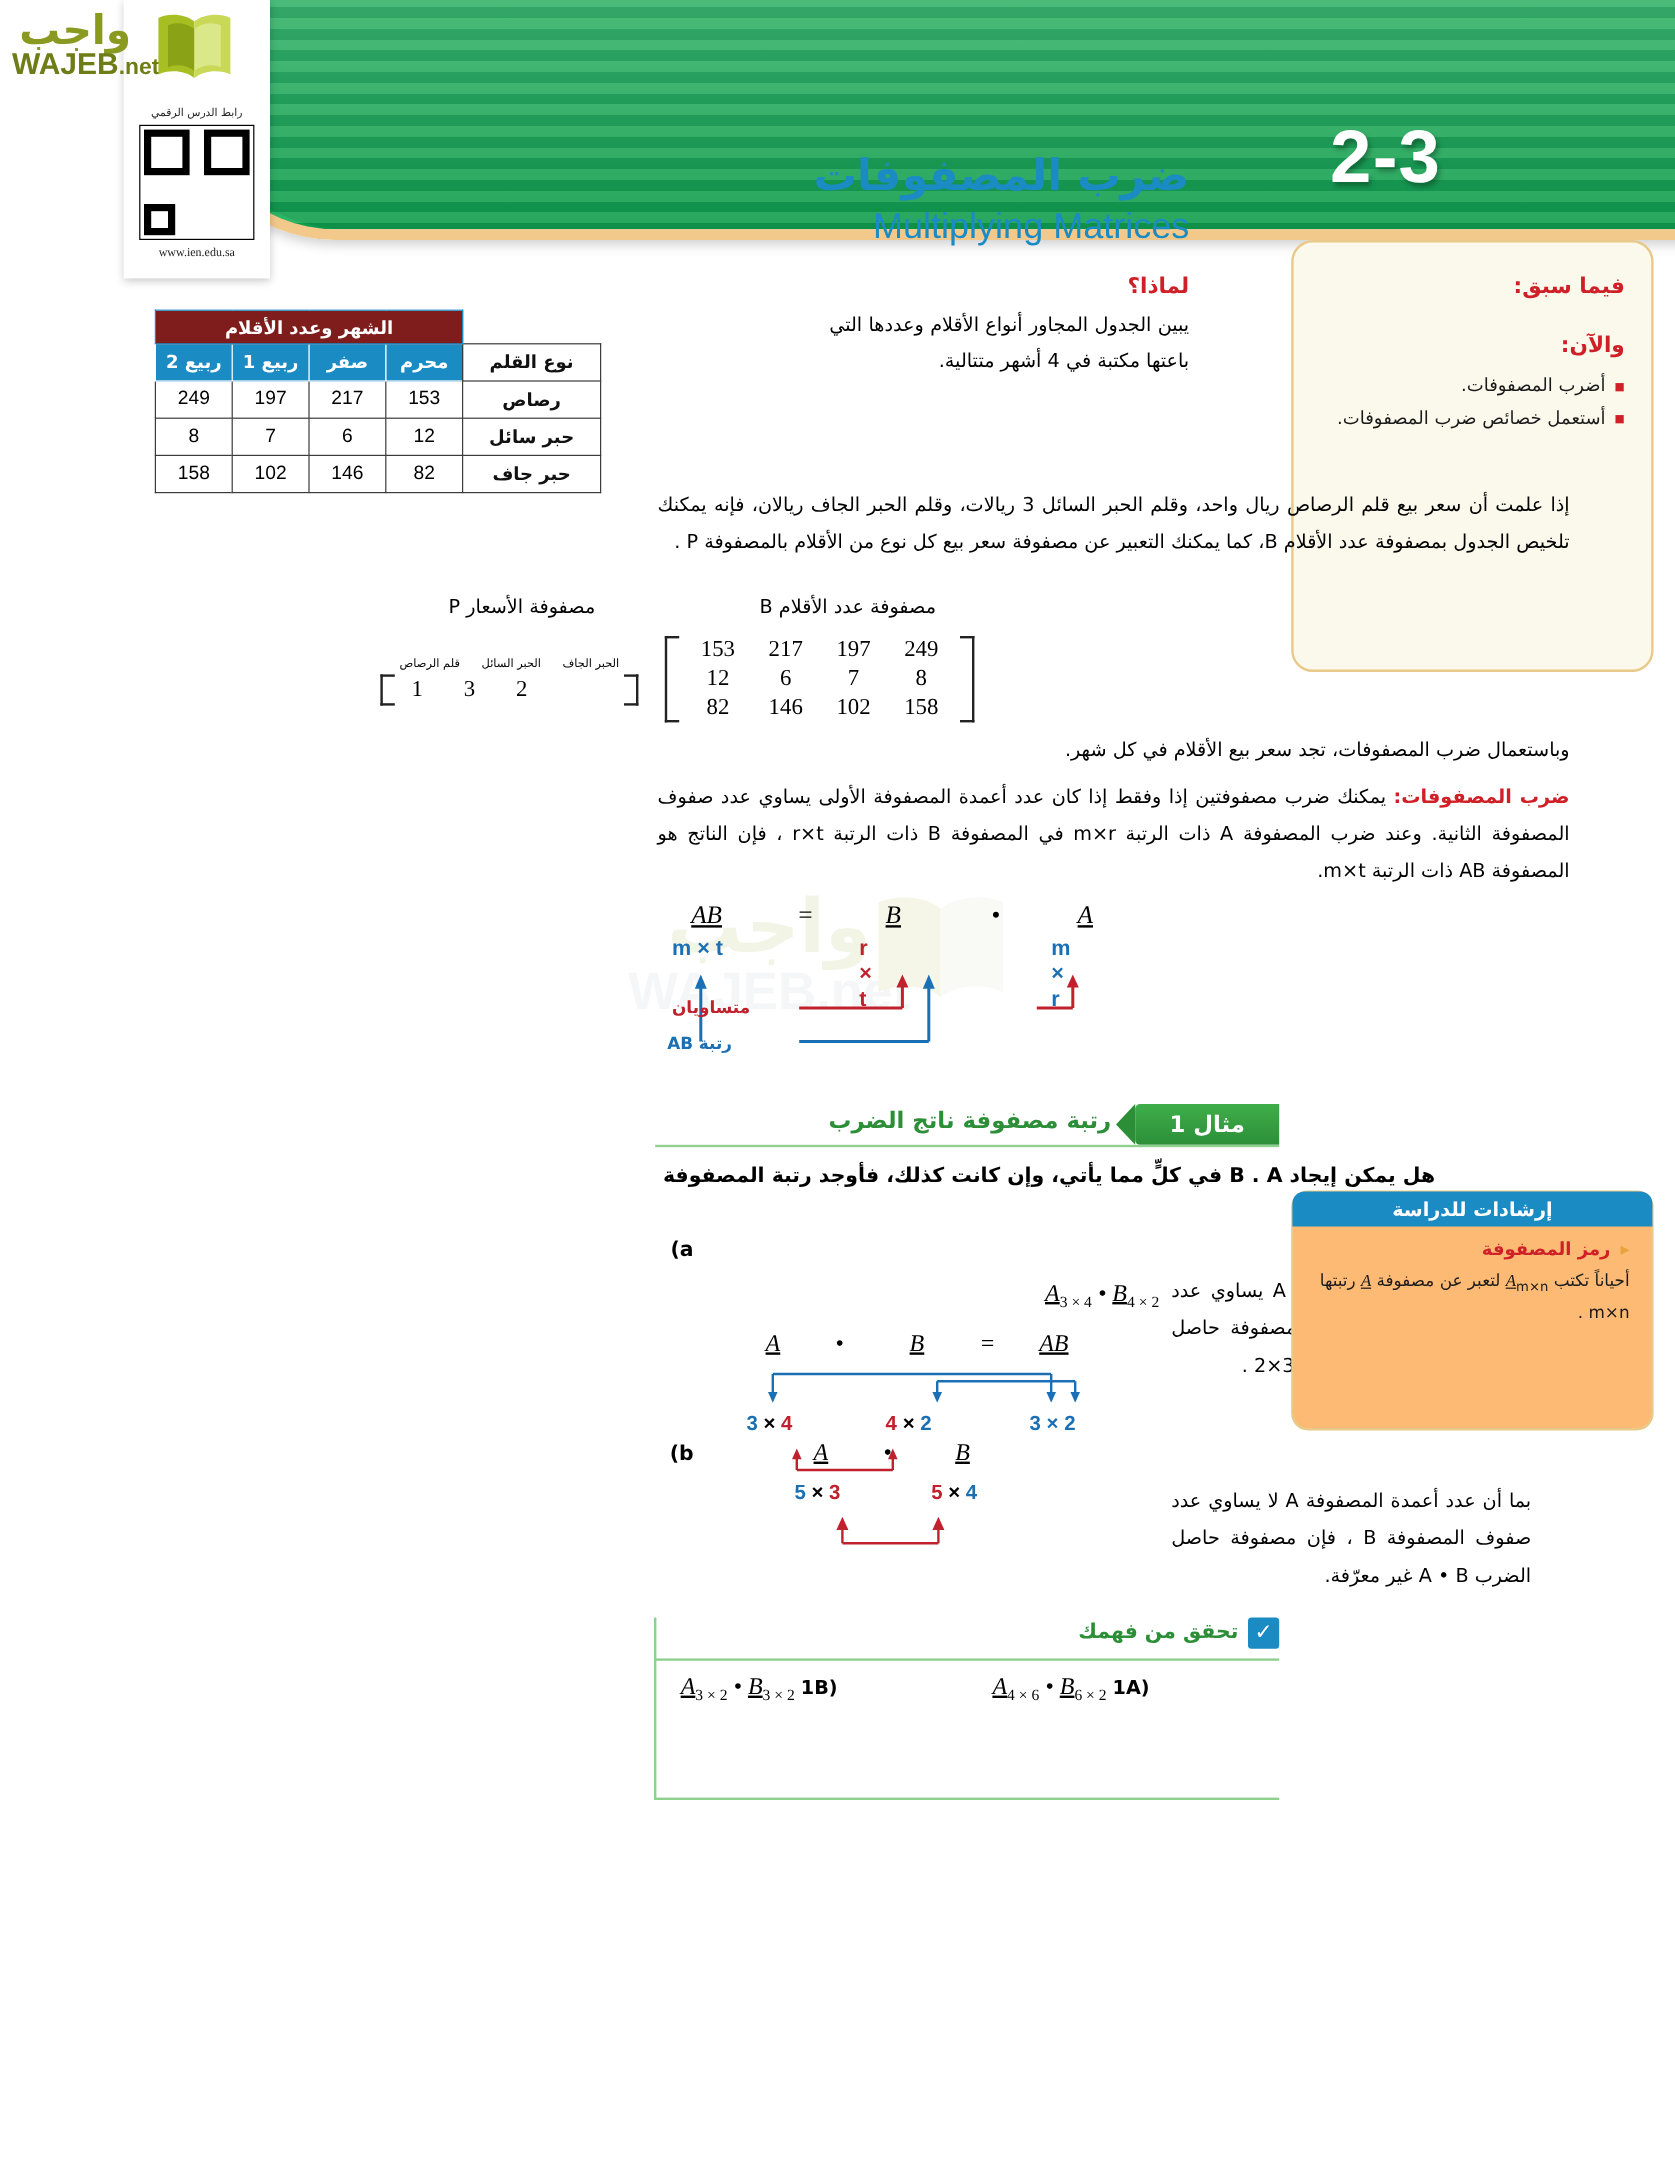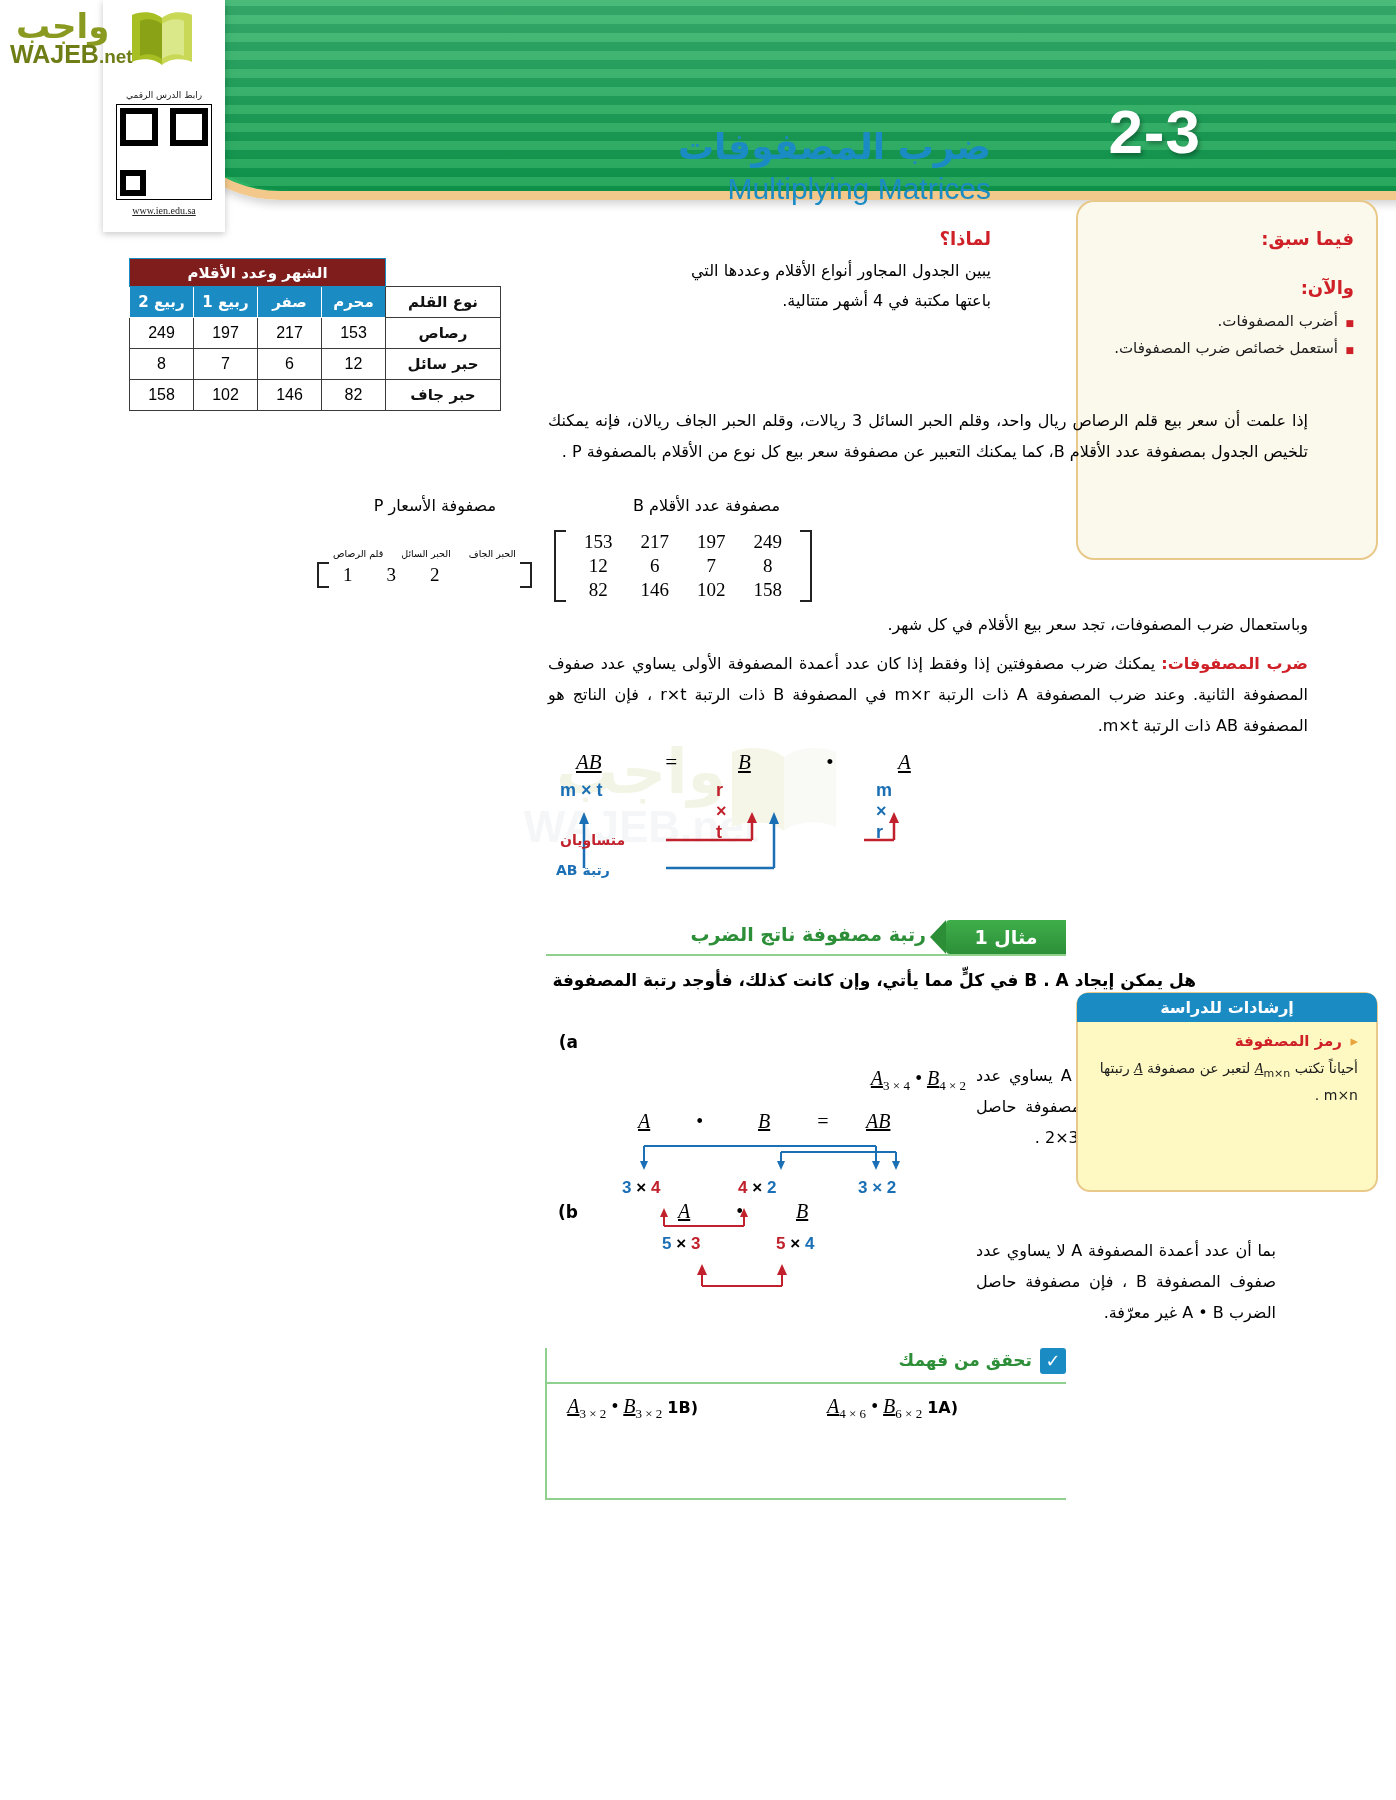--- a/index.html
+++ b/index.html
@@ -55,21 +55,21 @@
             background-image:
               repeating-linear-gradient(90deg,#000 0 3px,transparent 3px 6px),
               repeating-linear-gradient(0deg,#000 0 3px,transparent 3px 6px);
             background-blend-mode: difference; position: relative; }
   .qr-box::before, .qr-box::after, .qr-eye3 {
     content:""; position:absolute; width:26px; height:26px; background:#fff;
     border:6px solid #000; }
   .qr-box::before { top:3px; left:3px; }
   .qr-box::after { top:3px; right:3px; }
   .qr-eye3 { bottom:3px; left:3px; }
-  .qr-url { font-size: 10px; color: #222; margin-top: 5px; direction: ltr; font-family: "Liberation Serif", serif; text-decoration: underline; }
+  .qr-url { font-size: 10px; color: #222; margin-top: 5px; direction: ltr; font-family: "Liberation Serif", serif; }
 
   
   .title-ar {
     position: absolute; top: 126px; right: 405px;
     font-size: 36px; font-weight: bold; color: #1b8bc4;
     font-family: "DejaVu Sans", sans-serif;
   }
   .title-en {
     position: absolute; top: 172px; right: 405px;
     font-size: 30px; color: #1b8bc4; direction: ltr;
@@ -85,21 +85,21 @@
   .side-h { color: #cf2027; font-size: 18px; font-weight: bold; margin-bottom: 10px; }
   .side-h2 { color: #cf2027; font-size: 18px; font-weight: bold; margin: 28px 0 10px 0; }
   .side-p { font-size: 15px; color: #1a1a1a; line-height: 1.7; }
   .side-ref { color: #1b8bc4; font-weight: bold; font-size: 14px; }
   .side-li { font-size: 15px; color: #1a1a1a; line-height: 1.8; padding-right: 16px; position: relative; }
   .side-li::before { content: "■"; color: #cf2027; font-size: 9px; position: absolute; right: 0; top: 7px; }
 
   
   .tips-card {
     position: absolute; top: 992px; right: 18px; width: 302px; height: 200px;
-    background: #fef9c3; border: 2px solid #e8c98a; border-radius: 14px;
+    background: #fdba74; border: 2px solid #e8c98a; border-radius: 14px;
   }
   .tips-head {
     background: #1b8bc4; color: #fff; font-size: 16px; font-weight: bold;
     text-align: center; padding: 5px 0; border-radius: 10px 10px 0 0;
     margin: -1px -1px 0 -1px;
   }
   .tips-sub { color: #cf2027; font-size: 15px; font-weight: bold; margin: 10px 18px 6px 18px; position: relative; padding-right: 16px;}
   .tips-sub::before{ content:"▸"; color:#e8a33d; position:absolute; right:0; top:0; }
   .tips-body { font-size: 14px; line-height: 1.75; color: #1a1a1a; margin: 0 18px; }
 

